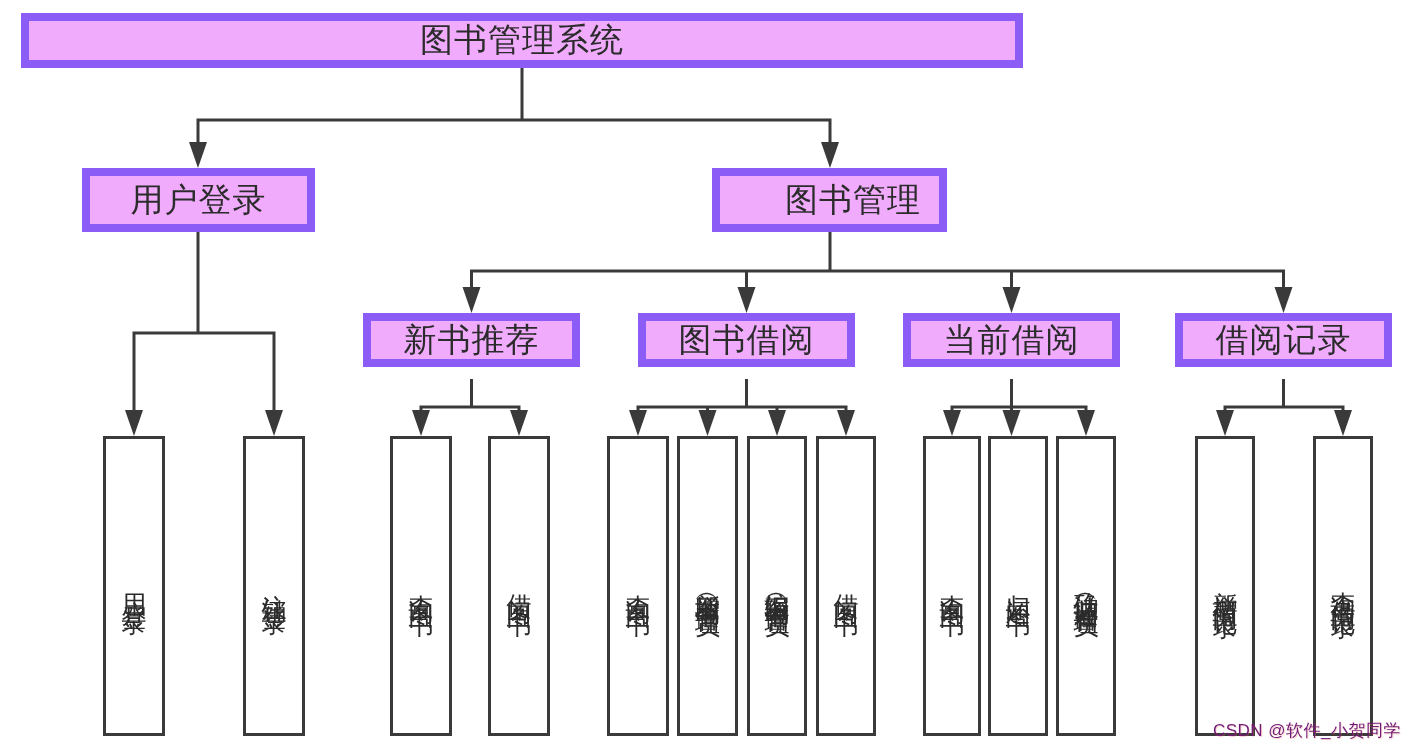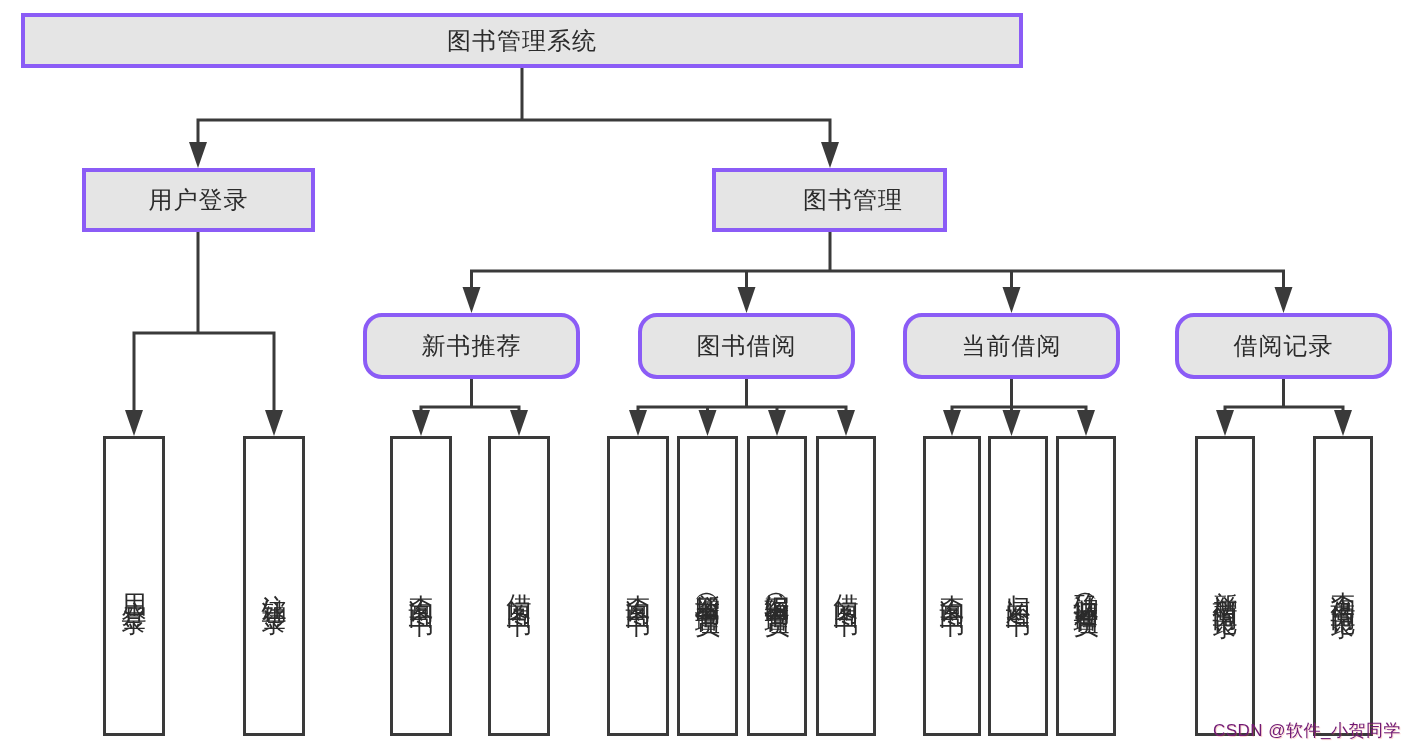--- a/index.html
+++ b/index.html
@@ -7,33 +7,33 @@
     position:relative;
     width:1405px; height:747px;
     background:#ffffff;
     font-family:"Liberation Sans","DejaVu Sans",sans-serif;
     color:#2b2b2b;
     overflow:hidden;
   }
   svg.connectors { position:absolute; left:0; top:0; width:1405px; height:747px; }
   .node {
     position:absolute;
-    background:#e5e5e5;
-    border:4px solid #8b5cf6;
+    background:#f0abfc;
+    border:8px solid #8b5cf6;
     box-sizing:border-box;
     display:flex; align-items:center; justify-content:center;
-    font-size:24px;
+    font-size:33px;
     letter-spacing:1px;
     white-space:nowrap;
     z-index:2;
   }
   .node.root  { left:21px;  top:13px;  width:1002px; height:55px; }
   .node.lv2a  { left:82px;  top:168px; width:233px;  height:64px; }
   .node.lv2b  { left:712px; top:168px; width:235px;  height:64px;padding-left:47px; }
-  .node.lv3   { top:313px;  height:66px; width:217px;border-radius:19px; }
+  .node.lv3   { top:313px;  height:54px; width:217px; }
   .node.lv3a  { left:363px; }
   .node.lv3b  { left:638px;align-items:center; }
   .node.lv3c  { left:903px; }
   .node.lv3d  { left:1175px; }
   .leaf {
     position:absolute;
     top:436px; height:300px; width:62px;
     background:#ffffff;
     border:3px solid #3a3a3a;
     box-sizing:border-box;

